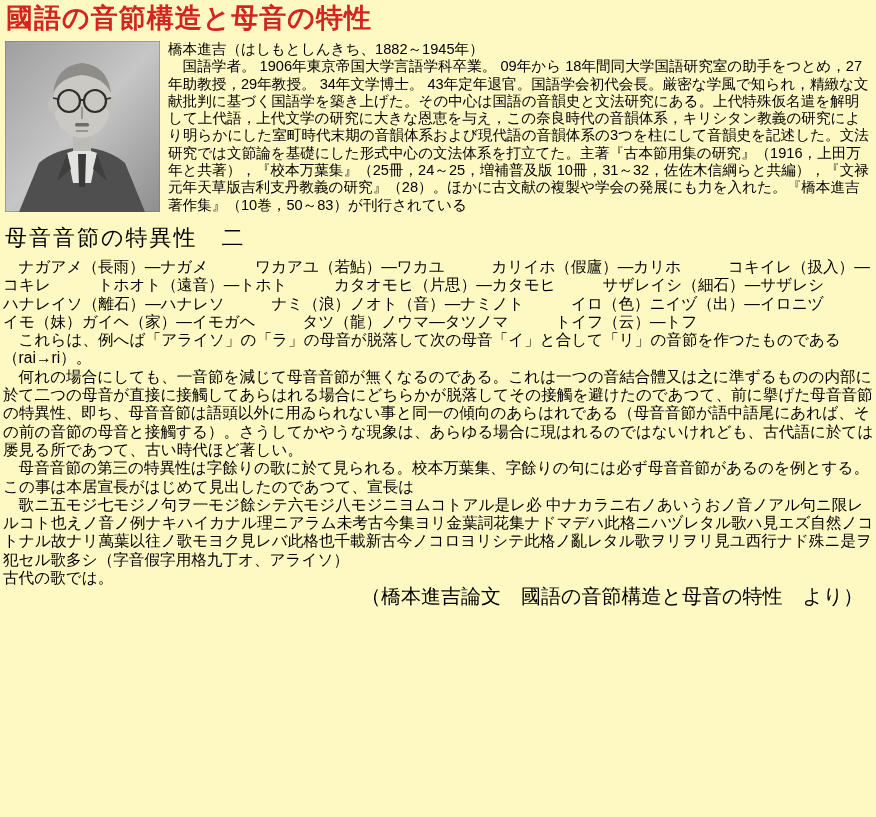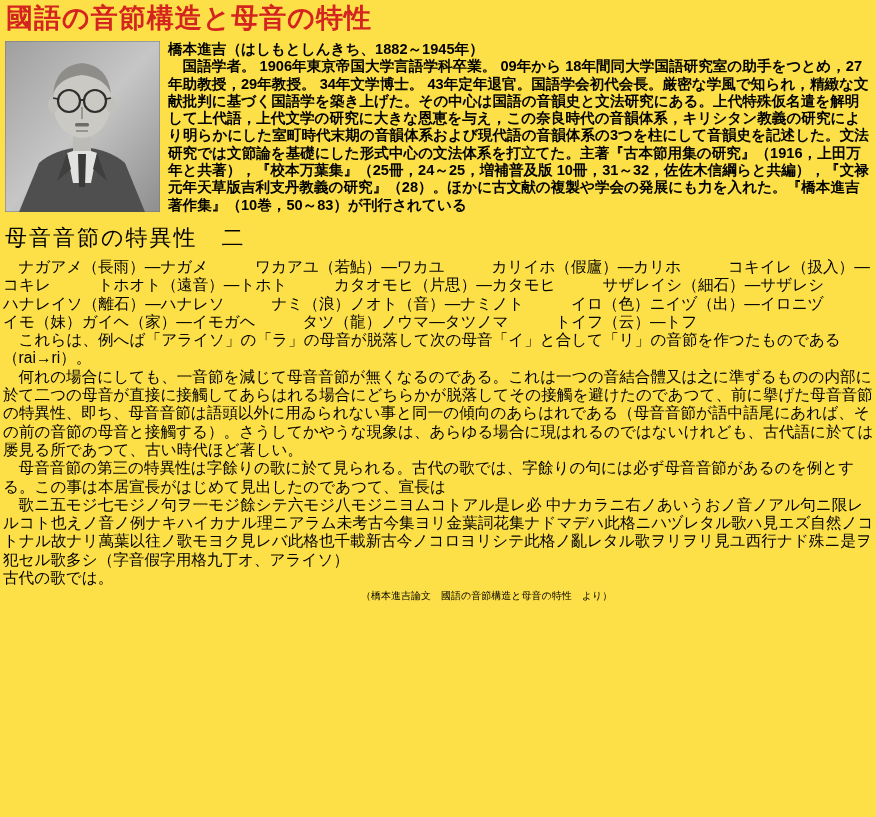--- a/index.html
+++ b/index.html
@@ -1,36 +1,36 @@
 <!DOCTYPE html>
 <html><head>
 <meta charset="utf-8">
 <style>
   html,body{margin:0;padding:0;background:#ffffff;}
   .page{
-    width:876px;height:817px;overflow:hidden;background:#fde047;
+    width:876px;height:817px;overflow:hidden;background:#fef9c3;
     font-family:"Liberation Sans","DejaVu Sans",sans-serif;
     color:#000;position:relative;
   }
   .title{
     color:#d42420;font-weight:bold;font-size:27px;line-height:30px;
     margin:3px 0 8px 6px;letter-spacing:1px;
   }
-  .profile{display:flex;align-items:flex-start;margin:0 0 2px 5px;font-weight:bold;}
+  .profile{display:flex;align-items:flex-start;margin:0 0 2px 5px;}
   .photo{width:155px;height:171px;flex:0 0 auto;display:block;}
   .bio{margin-left:8px;width:706px;font-size:14.6px;line-height:17.3px;}
   .bio p{margin:0;}
   .section-heading{
     font-size:22px;font-weight:normal;letter-spacing:2px;
     margin:9px 0 5px 5px;
   }
   .content{margin:0 2px 0 3px;}
   .para{font-size:15.6px;line-height:18.3px;margin:0;}
   .attribution{
-    font-size:10px;line-height:18.3px;margin:0 0 0 358px;
+    font-size:20px;line-height:18.3px;margin:0 0 0 358px;
   }
 </style>
 </head>
 <body>
 
 <div class="page">
 
   <h1 class="title">國語の音節構造と母音の特性</h1>
 
   <div class="profile">
@@ -79,19 +79,19 @@
       <p>　国語学者。 1906年東京帝国大学言語学科卒業。 09年から 18年間同大学国語研究室の助手をつとめ，27年助教授，29年教授。 34年文学博士。 43年定年退官。国語学会初代会長。厳密な学風で知られ，精緻な文献批判に基づく国語学を築き上げた。その中心は国語の音韻史と文法研究にある。上代特殊仮名遣を解明して上代語，上代文学の研究に大きな恩恵を与え，この奈良時代の音韻体系，キリシタン教義の研究により明らかにした室町時代末期の音韻体系および現代語の音韻体系の3つを柱にして音韻史を記述した。文法研究では文節論を基礎にした形式中心の文法体系を打立てた。主著『古本節用集の研究』（1916，上田万年と共著），『校本万葉集』（25冊，24～25，増補普及版 10冊，31～32，佐佐木信綱らと共編），『文禄元年天草版吉利支丹教義の研究』（28）。ほかに古文献の複製や学会の発展にも力を入れた。『橋本進吉著作集』（10巻，50～83）が刊行されている</p>
     </div>
   </div>
 
   <h2 class="section-heading">母音音節の特異性　二</h2>
 
   <div class="content">
     <p class="para">　ナガアメ（長雨）―ナガメ　　　ワカアユ（若鮎）―ワカユ　　　カリイホ（假廬）―カリホ　　　コキイレ（扱入）―コキレ　　　トホオト（遠音）―トホト　　　カタオモヒ（片思）―カタモヒ　　　サザレイシ（細石）―サザレシ　　　ハナレイソ（離石）―ハナレソ　　　ナミ（浪）ノオト（音）―ナミノト　　　イロ（色）ニイヅ（出）―イロニヅ　　　イモ（妹）ガイヘ（家）―イモガヘ　　　タツ（龍）ノウマ―タツノマ　　　トイフ（云）―トフ</p>
     <p class="para">　これらは、例へば「アライソ」の「ラ」の母音が脱落して次の母音「イ」と合して「リ」の音節を作つたものである（rai→ri）。</p>
     <p class="para">　何れの場合にしても、一音節を減じて母音音節が無くなるのである。これは一つの音結合體又は之に準ずるものの内部に於て二つの母音が直接に接觸してあらはれる場合にどちらかが脱落してその接觸を避けたのであつて、前に擧げた母音音節の特異性、即ち、母音音節は語頭以外に用ゐられない事と同一の傾向のあらはれである（母音音節が語中語尾にあれば、その前の音節の母音と接觸する）。さうしてかやうな現象は、あらゆる場合に現はれるのではないけれども、古代語に於ては屡見る所であつて、古い時代ほど著しい。</p>
-    <p class="para">　母音音節の第三の特異性は字餘りの歌に於て見られる。古代の歌では、字餘りの句には必ず母音音節があるのを例とする。この事は本居宣長がはじめて見出したのであつて、宣長は</p>
+    <p class="para">　母音音節の第三の特異性は字餘りの歌に於て見られる。校本万葉集、字餘りの句には必ず母音音節があるのを例とする。この事は本居宣長がはじめて見出したのであつて、宣長は</p>
     <p class="para">　歌ニ五モジ七モジノ句ヲ一モジ餘シテ六モジ八モジニヨムコトアル是レ必 中ナカラニ右ノあいうおノ音ノアル句ニ限レルコト也えノ音ノ例ナキハイカナル理ニアラム未考古今集ヨリ金葉詞花集ナドマデハ此格ニハヅレタル歌ハ見エズ自然ノコトナル故ナリ萬葉以往ノ歌モヨク見レバ此格也千載新古今ノコロヨリシテ此格ノ亂レタル歌ヲリヲリ見ユ西行ナド殊ニ是ヲ犯セル歌多シ（字音假字用格九丁オ、アライソ）</p>
     <p class="para">古代の歌では。</p>
     <p class="attribution">（橋本進吉論文　國語の音節構造と母音の特性　より）</p>
   </div>
 
 </div>
 
 </body></html>

